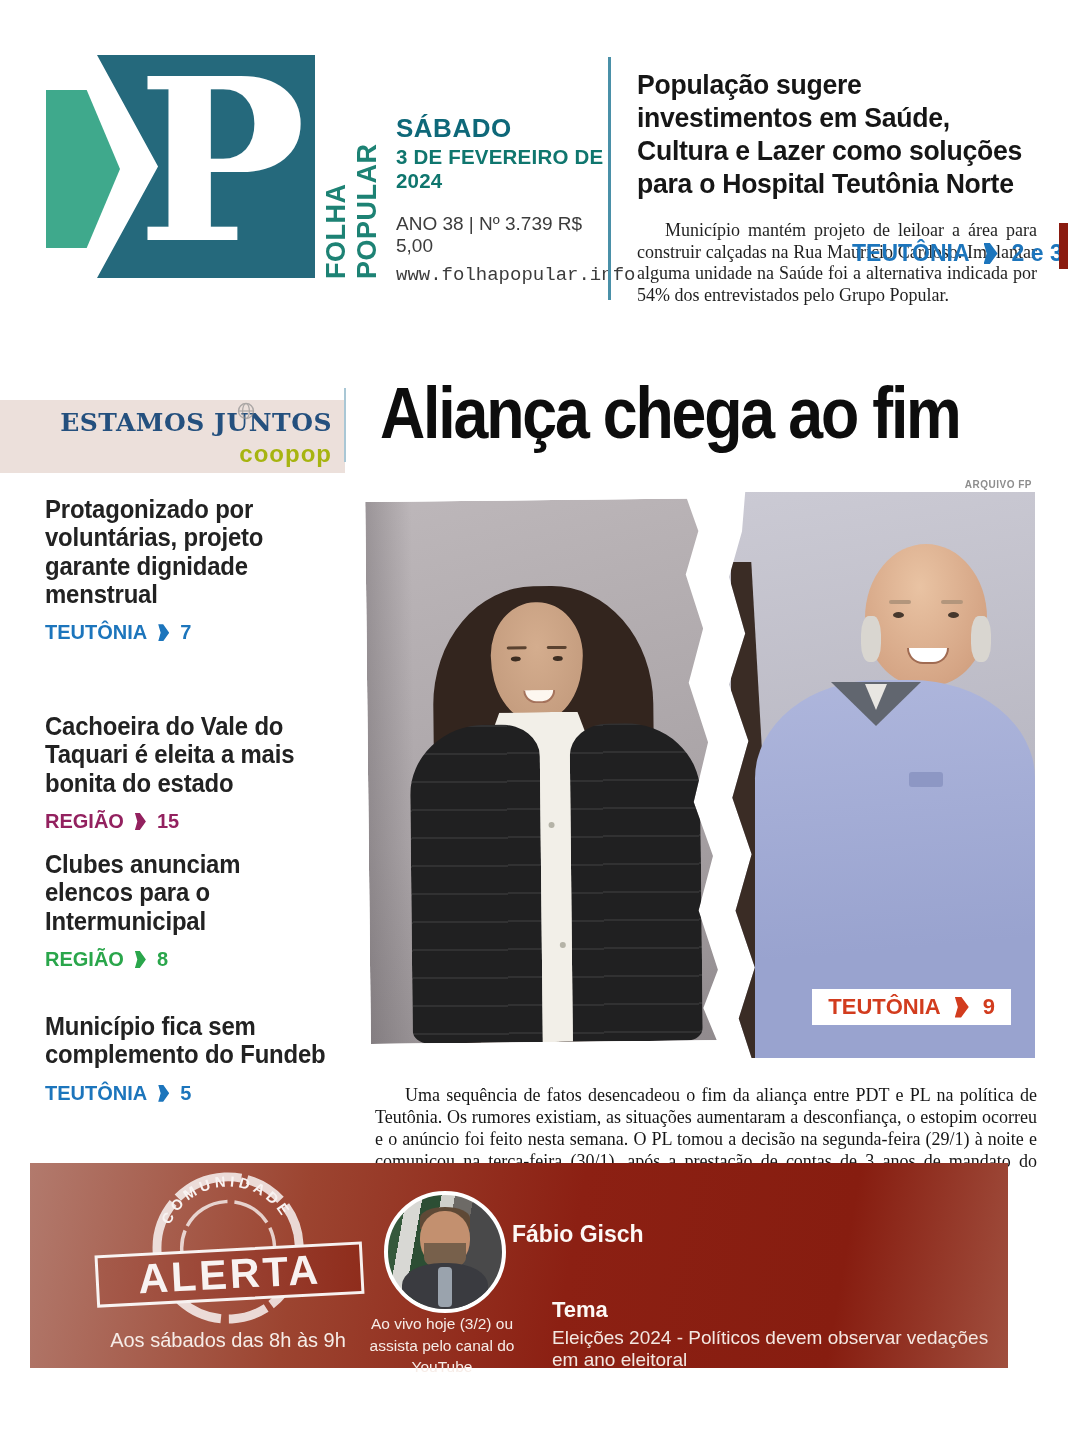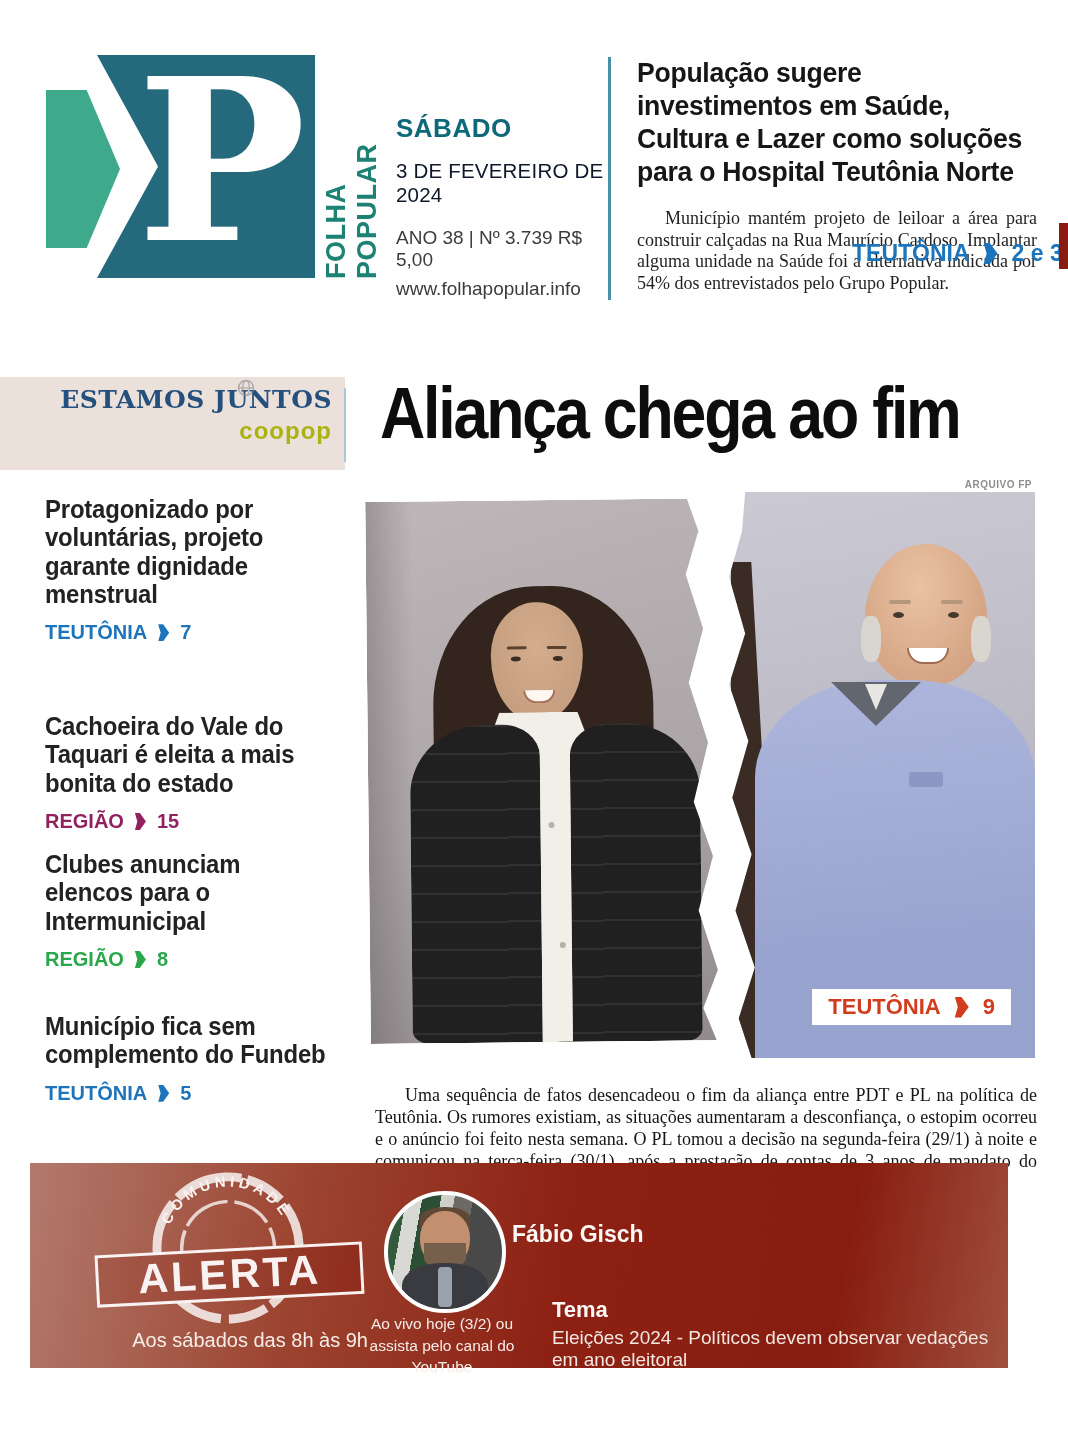--- a/index.html
+++ b/index.html
@@ -11,40 +11,40 @@
   .logo-green{position:absolute;left:1px;top:45px;width:74px;height:158px;background:#3fa98c;
     clip-path:polygon(0 0,55% 0,100% 50%,55% 100%,0 100%);}
   .logo-square{position:absolute;left:52px;top:10px;width:218px;height:223px;background:#25697c;
     clip-path:polygon(0 0,100% 0,100% 100%,0 100%,28% 50%);}
   .logo-p{position:absolute;left:92px;top:-4px;width:180px;height:240px;color:#ffffff;
     font-family:"DejaVu Serif","Liberation Serif",serif;font-weight:bold;font-size:225px;line-height:240px;}
   .logo-vert{position:absolute;left:276px;top:12px;height:222px;writing-mode:vertical-rl;transform:rotate(180deg);
     color:#1d8274;font-weight:bold;font-size:27px;letter-spacing:0.5px;text-align:left;}
   .date-block{left:396px;top:113px;width:220px;}
   .date-day{color:#0e6879;font-weight:bold;font-size:26px;letter-spacing:.5px;}
-  .date-full{color:#0f172a;font-weight:normal;font-size:20.5px;margin-top:15px;letter-spacing:.2px;}
+  .date-full{color:#0f766e;font-weight:bold;font-size:20.5px;margin-top:1px;letter-spacing:.2px;}
   .date-edition{color:#3c3c3c;font-size:19px;margin-top:20px;}
-  .date-site{color:#3c3c3c;font-size:19px;margin-top:7px;}
+  .date-site{color:#3c3c3c;font-size:19px;margin-top:7px;font-family:Liberation Mono, monospace;}
   .vdivider{left:608px;top:57px;width:3px;height:243px;background:#4a90a8;}
 
   
-  .topstory{left:637px;top:56px;width:400px;}
+  .topstory{left:637px;top:68px;width:400px;}
   .topstory h1{margin:0;font-size:28px;line-height:1.18;font-weight:bold;color:#161616;
     transform:scaleX(.95);transform-origin:left top;width:420px;letter-spacing:-0.3px;}
   .topstory .summary{font-family:"Liberation Serif",serif;font-size:18px;line-height:1.2;color:#1f1f1f;
     margin-top:20px;text-align:justify;text-indent:28px;width:400px;}
   .tagline{display:flex;align-items:center;font-weight:bold;text-align:center;}
   .tag-arrow{display:inline-block;width:14px;height:21px;background:currentColor;margin:0 14px;
     clip-path:polygon(0 0,45% 0,100% 50%,45% 100%,0 100%,22% 50%);}
   .tag-arrow.sm{width:11px;height:17px;margin:0 11px;}
   .blue{color:#1c75bc;} .magenta{color:#93215f;} .green{color:#2aa64b;} .red{color:#d23c1e;}
   .edge-mark{right:0;top:223px;width:9px;height:46px;background:#8a1b10;}
 
   
-  .strip{left:0;top:377px;width:345px;height:93px;background:#ece0db;}
+  .strip{left:0;top:400px;width:345px;height:73px;background:#ece0db;}
   .strip-title{position:absolute;right:13px;top:8px;font-family:"DejaVu Serif","Liberation Serif",serif;
     font-weight:bold;font-size:25px;color:#24507e;letter-spacing:.5px;}
   .strip-brand{position:absolute;right:13px;top:40px;font-weight:bold;font-size:24px;color:#a7b410;letter-spacing:1px;}
   .strip-globe{position:absolute;right:90px;top:2px;opacity:.65;}
   .strip-edge{left:344px;top:388px;width:2px;height:74px;background:#a9c7d5;}
 
   
   .main-headline{left:380px;top:376px;width:660px;}
   .main-headline span{display:inline-block;font-size:72px;font-weight:bold;color:#0d0d0d;letter-spacing:-2.5px;
     transform:scaleX(.87);transform-origin:left top;white-space:nowrap;line-height:1.05;}
@@ -106,21 +106,21 @@
   .photo-tag .tagline{font-size:22px;}
 
   
   .body-par{left:375px;top:1066px;width:662px;font-family:"Liberation Serif",serif;font-size:18px;
     line-height:1.23;text-align:justify;text-indent:30px;color:#151515;}
 
   
   .banner{left:30px;top:1163px;width:978px;height:205px;color:#ffffff;
     background:linear-gradient(100deg,#b27a6d 0%,#9c4430 28%,#8c2013 55%,#871d10 82%,#a04f3e 100%);}
   .stamp{position:absolute;left:58px;top:4px;width:280px;height:158px;opacity:.93;transform:rotate(-3deg);}
-  .schedule{position:absolute;left:58px;top:166px;width:280px;text-align:right;font-size:20px;color:#f6ece7;}
+  .schedule{position:absolute;left:58px;top:166px;width:280px;text-align:center;font-size:20px;color:#f6ece7;}
   .avatar{position:absolute;left:354px;top:28px;width:114px;height:114px;border-radius:50%;border:4px solid #ffffff;
     overflow:hidden;background:linear-gradient(100deg,#35593c 0 14%,#d8d8d4 14% 26%,#2c4e34 26% 40%,#cfcfca 40% 50%,#6d6a66 50% 64%,#49494a 64% 100%);}
   .av-head{position:absolute;left:32px;top:16px;width:50px;height:56px;background:#c3906f;border-radius:48%;}
   .av-hair{position:absolute;left:32px;top:12px;width:50px;height:22px;background:#5f4936;border-radius:50% 50% 0 0;}
   .av-beard{position:absolute;left:36px;top:48px;width:42px;height:26px;background:#77604b;border-radius:0 0 45% 45%;}
   .av-body{position:absolute;left:14px;top:68px;width:86px;height:48px;background:#3a3b40;border-radius:46% 46% 0 0;}
   .av-tie{position:absolute;left:50px;top:72px;width:14px;height:40px;background:#9aa3ad;border-radius:4px;}
   .live-note{position:absolute;left:332px;top:150px;width:160px;text-align:center;font-size:15.5px;line-height:1.4;color:#f6ece7;}
   .guest-name{position:absolute;left:482px;top:58px;font-size:23px;font-weight:bold;color:#fdf8f5;}
   .guest-role{position:absolute;left:482px;top:90px;font-size:18px;color:#f3e7e1;}

